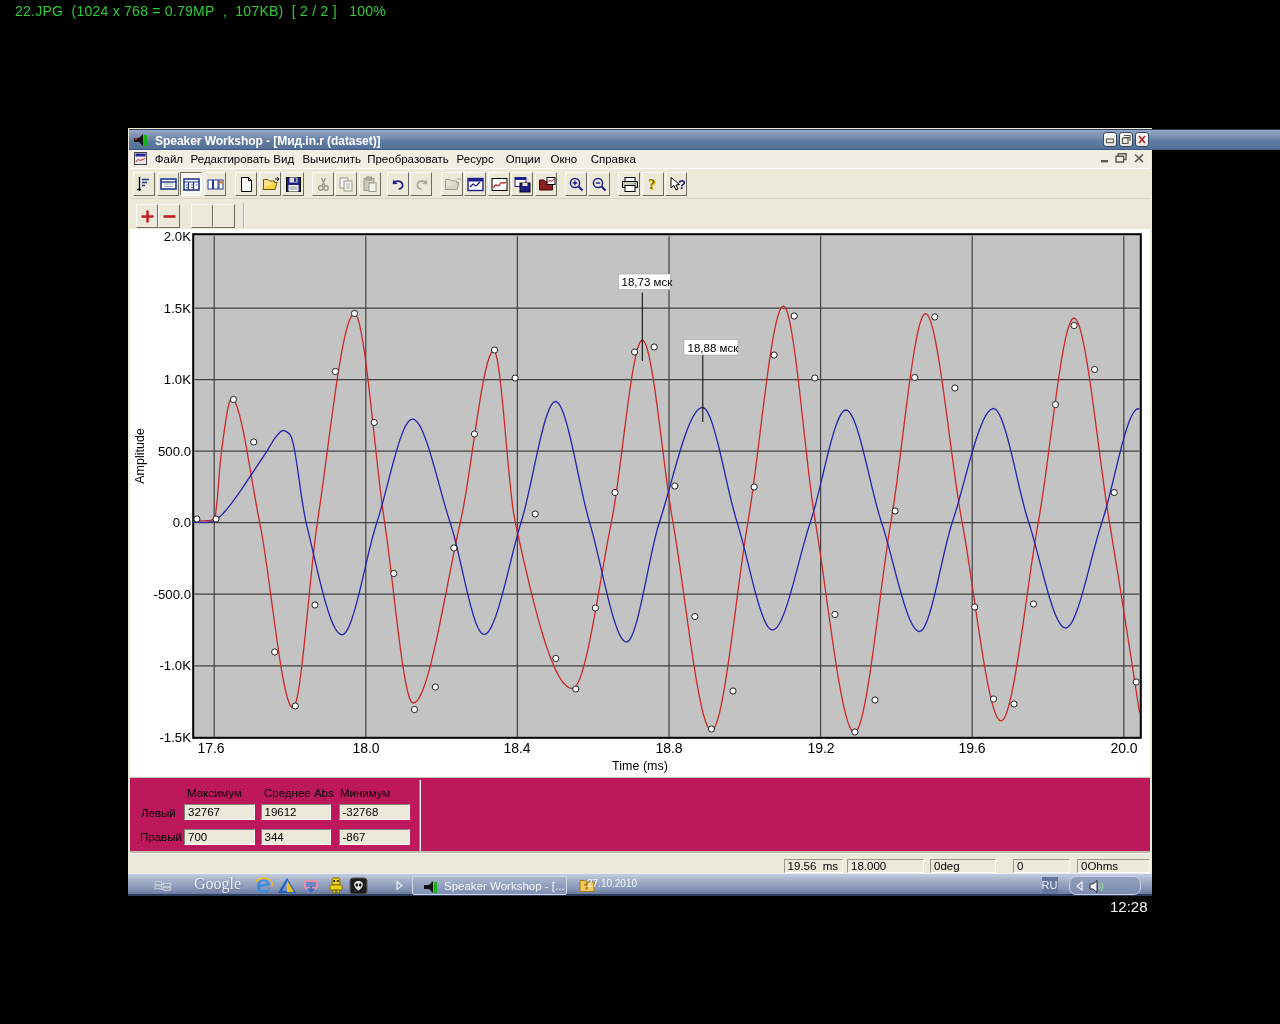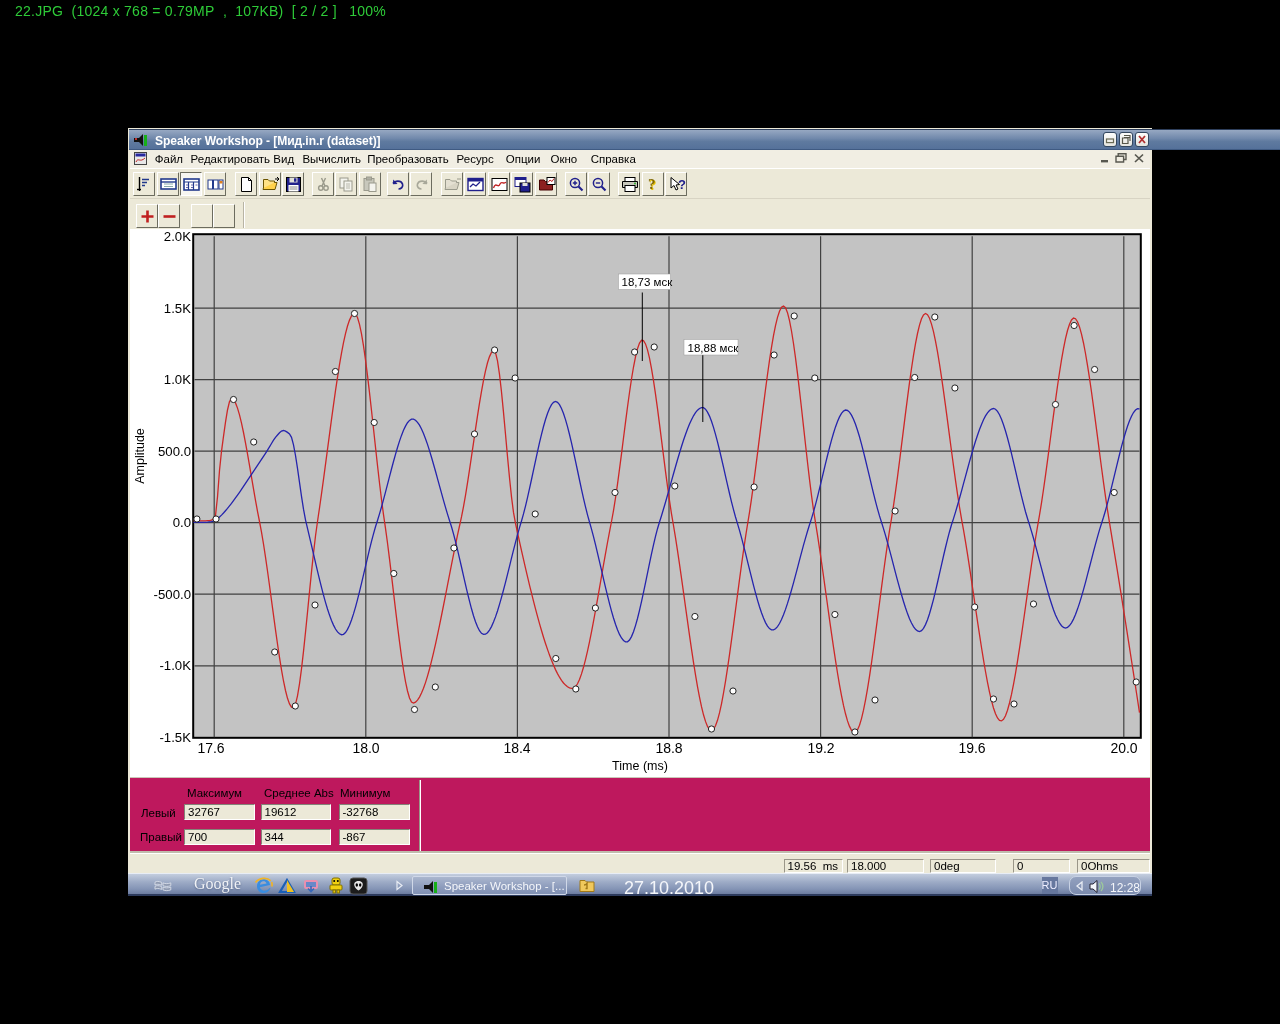--- a/index.html
+++ b/index.html
@@ -418,24 +418,24 @@
           <svg width="17" height="15" viewBox="0 0 17 15" style="position:absolute;left:10px;top:3px">
             <path d="M1 5 L6 5 L10 1 L10 13 L6 9 L1 9 Z" fill="#111"></path>
             <rect x="11" y="2" width="3" height="11" fill="#18b018"></rect>
           </svg>
 <span style="position:absolute;left:31px;top:3px;font-size:11.5px;color:#f4f6fa">Speaker Workshop - [...</span>
         </div>
 <svg width="16" height="15" viewBox="0 0 16 15" style="position:absolute;left:451px;top:4px">
           <path d="M1 13.5 L1 2.5 L6 2.5 L7.5 4 L15 4 L15 13.5 Z" fill="#f0c85c" stroke="#a07818"></path>
           <path d="M5 7 C7 7 8 5.5 8 5.5 L8 10.5 L6.5 10.5" fill="none" stroke="#a07818" stroke-width="1.4"></path>
         </svg>
-<span style="position:absolute;left:496px;top:4px;font-size:18px;color:#f4f6fa">27.10.2010</span>
+<span style="position:absolute;left:459px;top:4px;font-size:10px;color:#f4f6fa">27.10.2010</span>
 <div style="position:absolute;left:913.5px;top:2.5px;width:16px;height:17px;background:#66779e;color:#eef;font-size:11px;text-align:center;padding-top:2px">RU</div>
 <div style="position:absolute;left:941px;top:1.5px;width:72px;height:19px;border:1px solid #c8d2e4;border-radius:7px;background:linear-gradient(#93a1bf,#7b8bae)">
 <svg width="9" height="10" viewBox="0 0 9 10" style="position:absolute;left:5px;top:4px">
             <path d="M7 1 L2 5 L7 9 Z" fill="none" stroke="#e8ecf4" stroke-width="1.3"></path>
           </svg>
 <svg width="15" height="13" viewBox="0 0 15 13" style="position:absolute;left:19px;top:3px">
             <path d="M1 4 L4 4 L8 0.5 L8 12.5 L4 9 L1 9 Z" fill="#f4f6fa" stroke="#223"></path>
             <path d="M10 3.5 C11.5 5 11.5 8 10 9.5 M12 2 C14.5 4.5 14.5 8.5 12 11" stroke="#9cc89c" stroke-width="1.4" fill="none"></path>
           </svg>
-<span style="position:absolute;left:40px;top:4px;font-size:12px;color:#f4f6fa">12:28</span>
+<span style="position:absolute;left:40px;top:21px;font-size:15px;color:#f4f6fa">12:28</span>
         </div></path></div>
 </div>
 </body></html>

